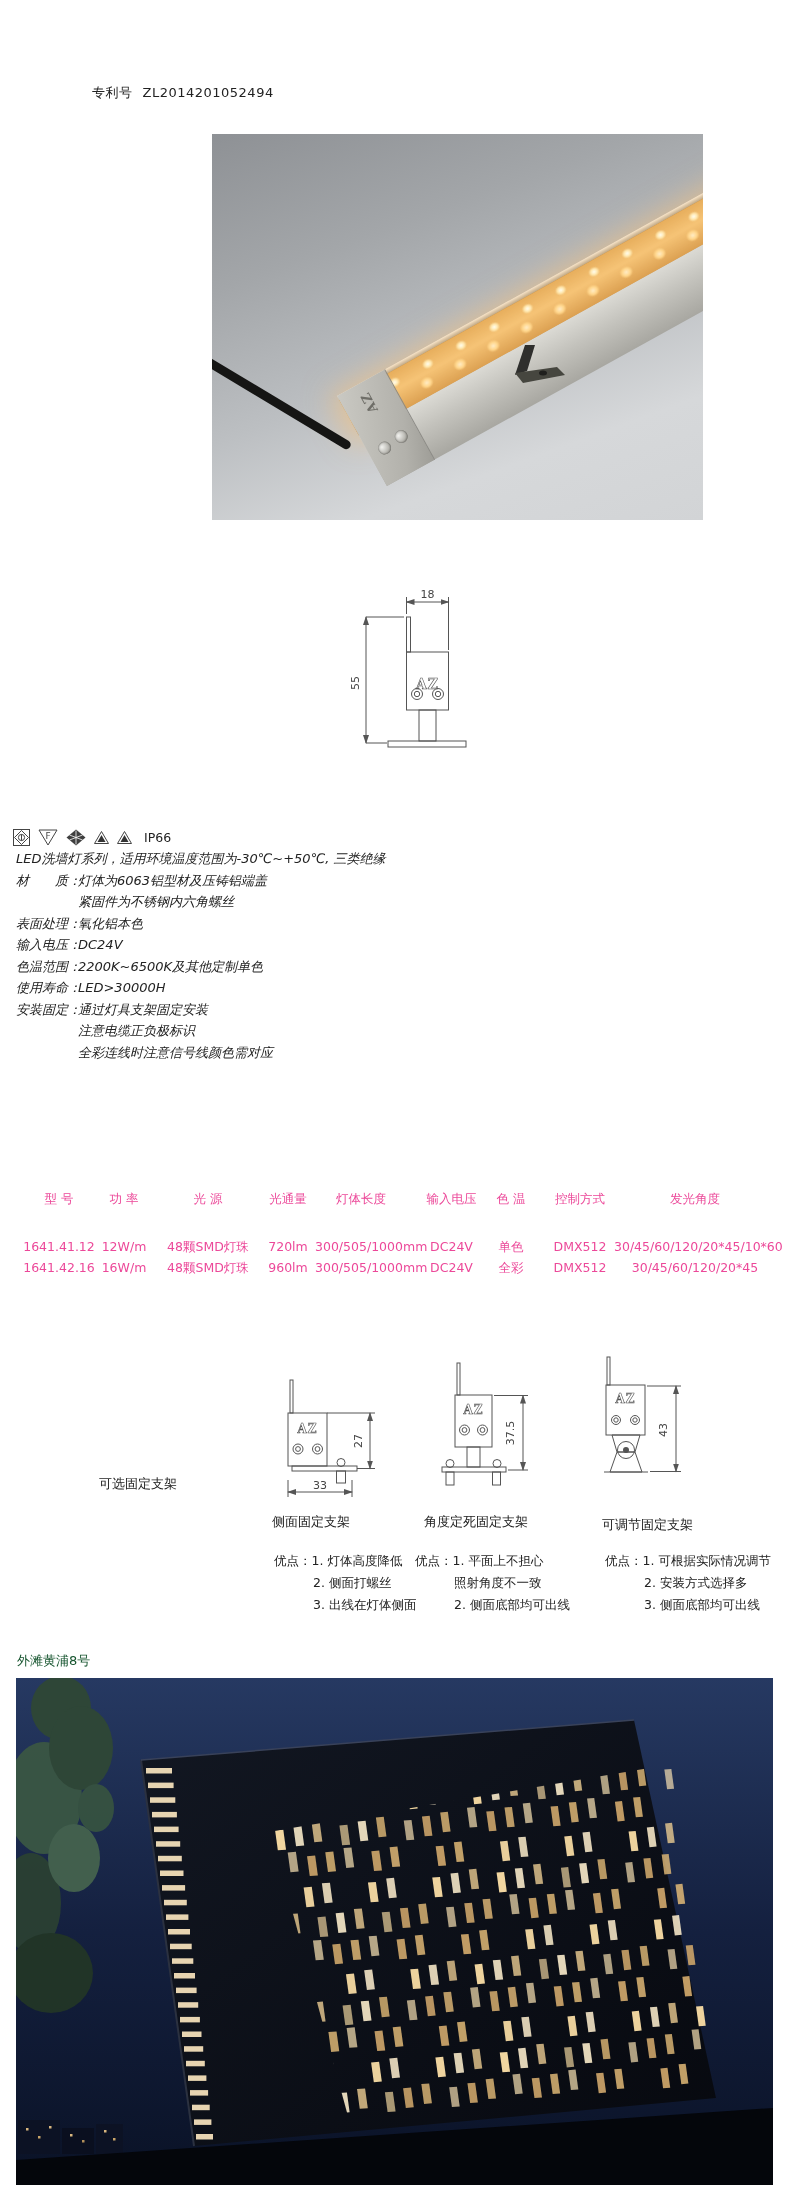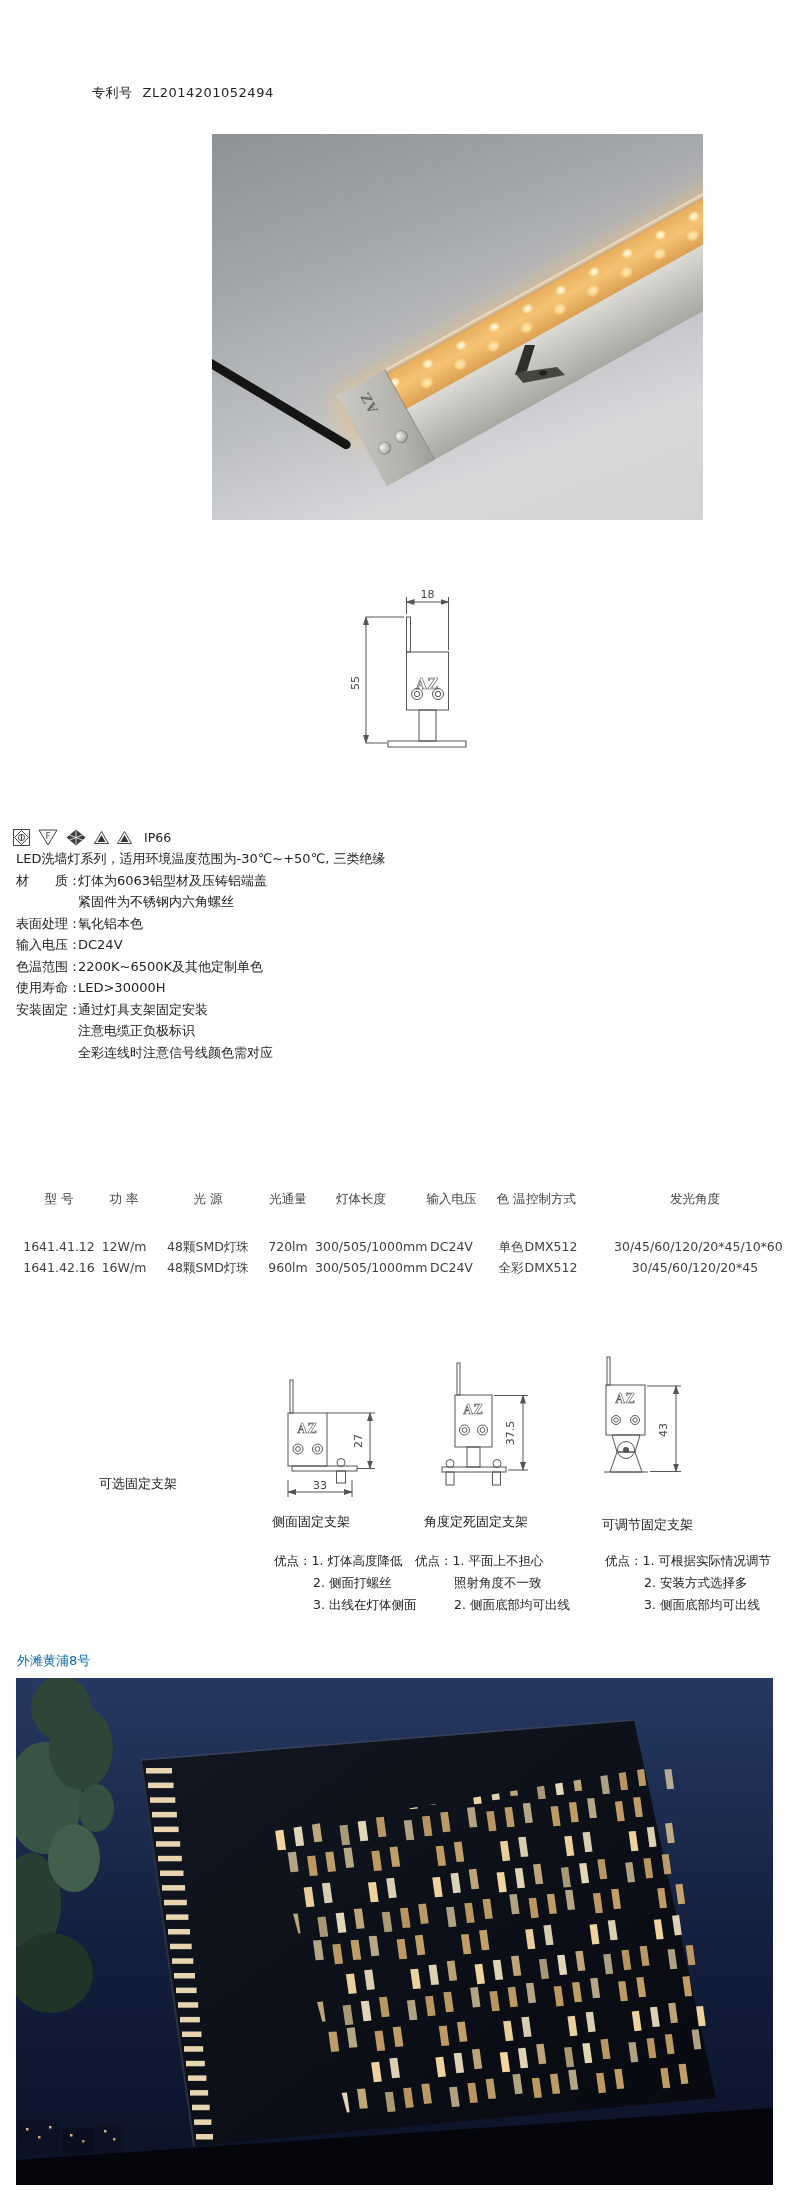--- a/index.html
+++ b/index.html
@@ -48,39 +48,39 @@
   .azlogo{font-family:"DejaVu Serif","Liberation Serif",serif;font-weight:bold;
           fill:none;stroke:#555;stroke-width:0.6px;letter-spacing:1px;text-anchor:middle;}
 
   
   #certrow{left:13px;top:828px;display:flex;align-items:center;gap:8px;height:18px;}
   #certrow svg{display:block;}
   #iprating{font-size:12.5px;color:#222;margin-left:4px;}
 
   
   #desc{left:16px;top:850px;font-size:13px;color:#222;}
-  .desc-line{height:21.5px;white-space:nowrap;}
+  .desc-line{height:21.5px;white-space:nowrap;font-style:italic;}
   .spec-label{display:inline-block;width:62px;white-space:nowrap;}
 
   
   #spectable{left:0;top:1191px;width:790px;height:95px;}
-  .spec-col{position:absolute;top:0;text-align:center;font-size:12.5px;color:#404040;}
+  .spec-col{position:absolute;top:0;text-align:center;font-size:12.5px;color:#ec4899;}
   .spec-head{height:20px;margin-bottom:28px;white-space:nowrap;}
   .spec-cell{height:21px;white-space:nowrap;}
 
   
   #bracketlabel{left:99px;top:1475px;font-size:13px;color:#222;}
   #brsvg{left:240px;top:1350px;}
   .brcap{position:absolute;font-size:13px;color:#222;white-space:nowrap;}
   .adv-list{position:absolute;top:1553px;font-size:12.5px;color:#222;}
   .adv-line{height:22px;white-space:nowrap;}
   .cont{margin-left:39px;}
 
   
-  #projcap{left:17px;top:1652px;font-size:13px;color:#0369a1;}
+  #projcap{left:17px;top:1652px;font-size:13px;color:#14532d;}
   #bphoto{left:16px;top:1678px;width:757px;height:507px;}
 </style>
 </head>
 <body>
 
 <div class="abs" id="patent">
   <span>专利号</span><span class="num">ZL2014201052494</span>
 </div>
 
 <div class="abs" id="photo">
@@ -200,21 +200,21 @@
   <div class="spec-col" style="left:424px;width:55px">
     <div class="spec-head">输入电压</div>
     <div class="spec-cell">DC24V</div>
     <div class="spec-cell">DC24V</div>
   </div>
   <div class="spec-col" style="left:489px;width:44px">
     <div class="spec-head">色 温</div>
     <div class="spec-cell">单色</div>
     <div class="spec-cell">全彩</div>
   </div>
-  <div class="spec-col" style="left:518px;width:66px">
+  <div class="spec-col" style="left:547px;width:66px">
     <div class="spec-head">控制方式</div>
     <div class="spec-cell">DMX512</div>
     <div class="spec-cell">DMX512</div>
   </div>
   <div class="spec-col" style="left:614px;width:162px">
     <div class="spec-head">发光角度</div>
     <div class="spec-cell">30/45/60/120/20*45/10*60</div>
     <div class="spec-cell">30/45/60/120/20*45</div>
   </div>
 </div>

